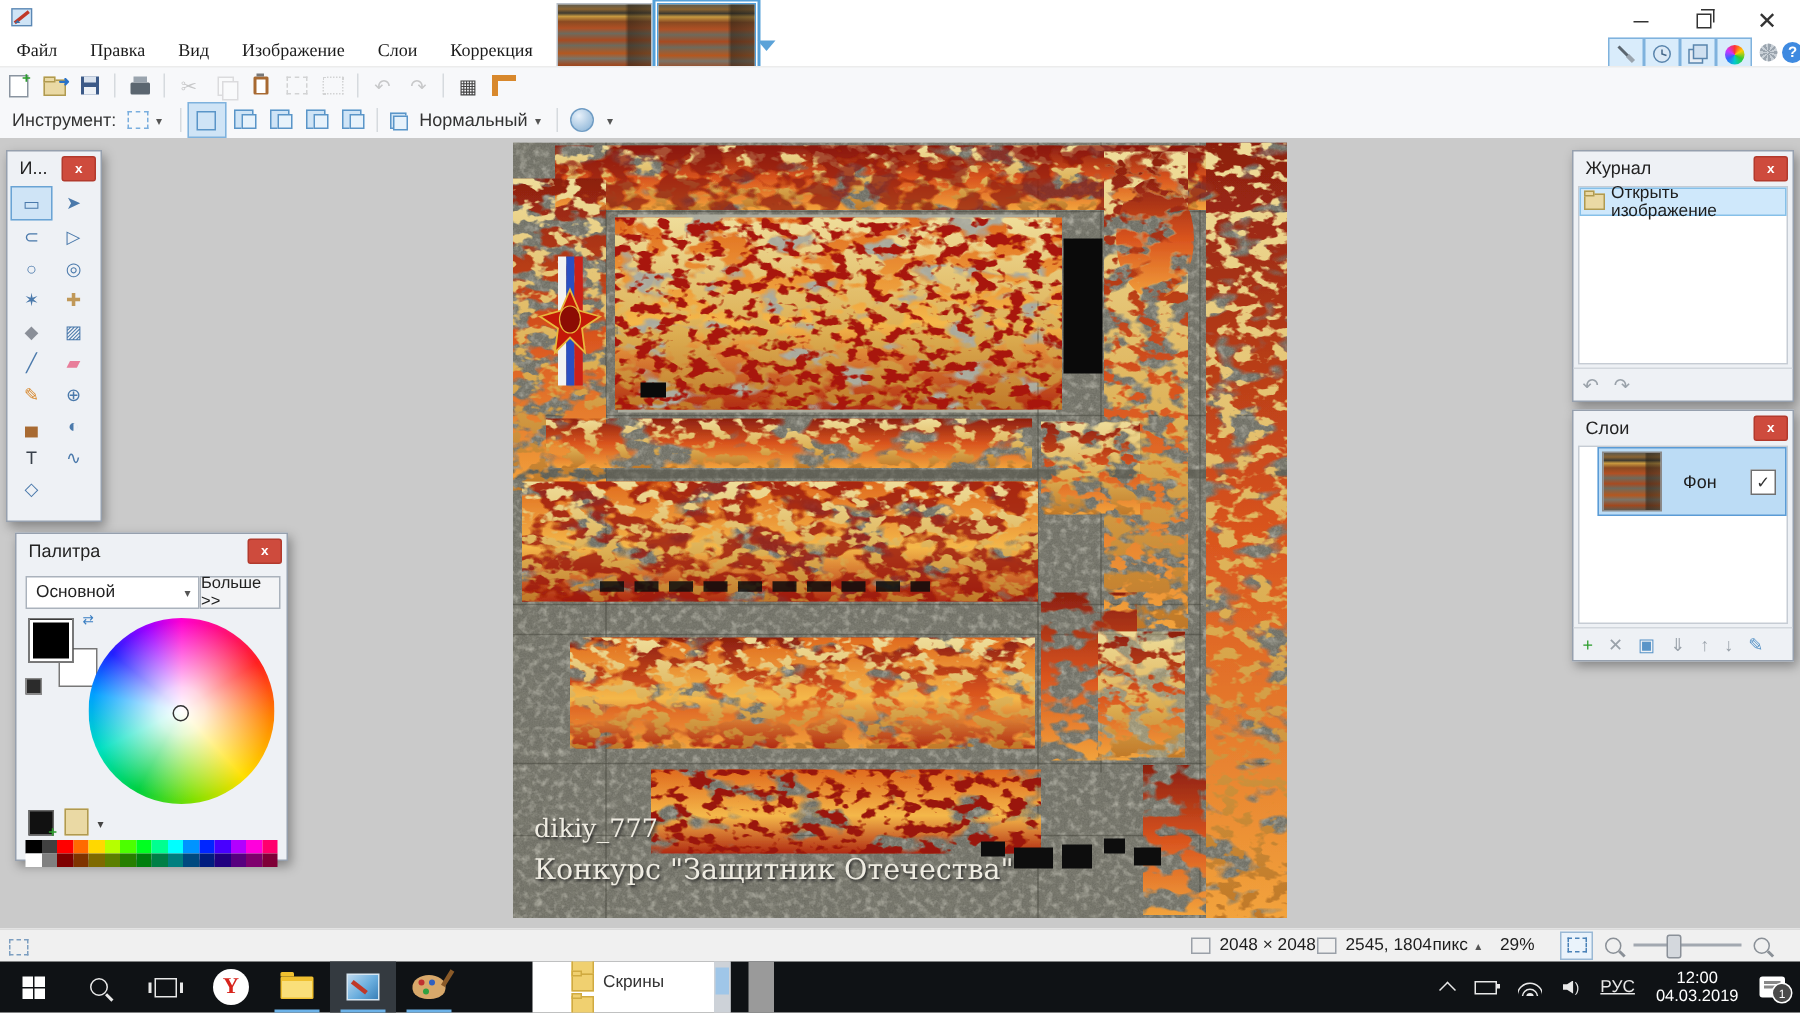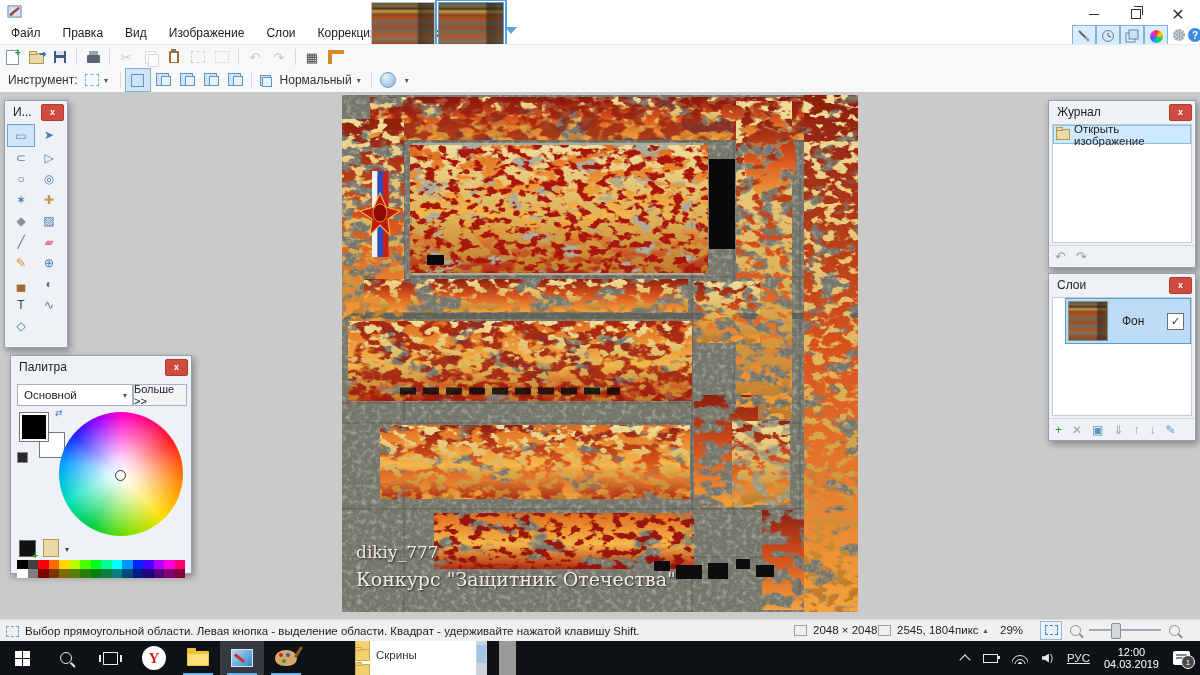--- a/index.html
+++ b/index.html
@@ -3,21 +3,21 @@
 <meta charset="utf-8">
 <style>
   html,body{margin:0;padding:0;width:1200px;height:675px;overflow:hidden;
     font-family:"Liberation Sans",sans-serif;-webkit-font-smoothing:antialiased;background:#fff;}
   .abs{position:absolute;}
   
   #titlebar{left:0;top:0;width:1200px;height:22px;background:#fff;display:flex;align-items:center;}
   #app-icon{width:15px;height:15px;margin:0 8px 0 7px;}
   #title-text{font-size:12px;color:#1b1b1b;}
   .capbtn{position:absolute;top:0;width:42px;height:28px;display:flex;align-items:center;justify-content:center;color:#333;}
-  #menubar{left:0;top:22px;width:1200px;height:22px;background:#fff;display:flex;align-items:center;}
+  #menubar{left:0;top:22px;width:1200px;height:22px;background:#fff;display:flex;align-items:center;font-family:Liberation Serif, serif;}
   .menu-item{padding:0 11px;font-size:12px;color:#1b1b1b;height:22px;display:flex;align-items:center;}
   
   .thumb{position:absolute;top:2px;border:1px solid #b8bec6;background:#888;}
   .thumb-art{width:100%;height:100%;background:
     linear-gradient(90deg,rgba(30,25,18,0) 72%,rgba(35,30,22,.55) 76%,rgba(60,50,35,.5) 100%),
     linear-gradient(180deg,#5f5a4c 0%,#8a6432 7%,#3e3a30 13%,#c89a40 18%,#8a4a22 26%,#b05024 36%,#6e6a5c 44%,#a84a20 54%,#6e6a5c 62%,#b4571f 74%,#7a7468 82%,#a0481e 92%,#5f5b50 100%);}
   #thumb2{outline:2px solid #55a0d8;outline-offset:1px;}
   #thumb-chevron{position:absolute;left:505px;top:27px;width:0;height:0;border-left:6px solid transparent;border-right:6px solid transparent;border-top:7px solid #5aa2d8;}
   
   .util{position:absolute;top:25px;width:22px;height:20px;border:1px solid #7fb2dd;background:#d9ecfb;display:flex;align-items:center;justify-content:center;}
@@ -131,21 +131,21 @@
   .yandex-ic{width:24px;height:24px;border-radius:50%;background:#fff;display:flex;align-items:center;justify-content:center;color:#d8241c;font-weight:bold;font-size:15px;font-family:"Liberation Serif",serif;}
   .expl-ic{width:22px;height:15px;background:#f0c030;position:relative;border-radius:1px;}
   .expl-ic::before{content:'';position:absolute;left:0;top:-3px;width:9px;height:3px;background:#f0c030;border-radius:1px 1px 0 0;}
   .expl-ic::after{content:'';position:absolute;left:1px;top:3px;right:1px;bottom:1px;background:#fadf7a;}
   .pdn-ic{width:20px;height:16px;background:linear-gradient(135deg,#bcd8ee 0%,#6aaede 55%,#3a80b8 100%);position:relative;border:1px solid #d6e6f2;}
   .pdn-ic::after{content:'';position:absolute;left:3px;top:3px;width:12px;height:2.5px;background:#c03828;transform:rotate(38deg);transform-origin:left;}
   .paint-ic{width:22px;height:16px;background:#d8a86a;border-radius:50% 50% 45% 45%;position:relative;}
   .paint-ic::before{content:'';position:absolute;left:4px;top:3px;width:4px;height:4px;border-radius:50%;background:#c03030;box-shadow:7px 0 0 #3060c0,3px 6px 0 #30a040;}
   .paint-ic::after{content:'';position:absolute;right:-2px;top:-4px;width:2.5px;height:12px;background:#8a5a28;transform:rotate(32deg);}
   #tb-popup{position:absolute;left:355px;top:641px;width:132px;height:34px;background:#fff;overflow:hidden;}
-  .pop-item{height:15px;display:flex;align-items:center;font-size:11.5px;color:#333;}
+  .pop-item{height:15px;display:flex;align-items:center;font-size:11.5px;color:#333;padding-left:26px;}
   .pop-folder{width:13px;height:10px;background:#f0d070;border:1px solid #d0aa40;margin-right:6px;flex:none;position:relative;}
   .pop-folder::before{content:'';position:absolute;left:-1px;top:-3px;width:5px;height:2px;background:#f0d070;border:1px solid #d0aa40;}
   #pop-scroll{position:absolute;left:476px;top:641px;width:11px;height:34px;background:#cdd2d8;}
   #pop-scroll div{position:absolute;left:1px;top:4px;width:9px;height:18px;background:#9fc6e8;}
   #gray-strip{position:absolute;left:499px;top:641px;width:17px;height:34px;background:#9a9a9a;}
   .tray{display:flex;align-items:center;color:#e8e8e8;text-decoration:underline;}
   .chev-up{width:7px;height:7px;border-left:1.5px solid #e8e8e8;border-top:1.5px solid #e8e8e8;transform:rotate(45deg);margin-top:3px;}
   .batt-ic{width:13px;height:7px;border:1px solid #e8e8e8;position:relative;}
   .batt-ic::after{content:'';position:absolute;right:-3px;top:1px;width:2px;height:3px;background:#e8e8e8;}
   .wifi-ic{width:16px;height:11px;position:relative;overflow:hidden;}
@@ -613,21 +613,20 @@
       <span class="foot-ic en">▣</span>
       <span class="foot-ic">⇓</span>
       <span class="foot-ic">↑</span>
       <span class="foot-ic">↓</span>
       <span class="foot-ic en">✎</span>
     </div>
 </div>
 
 <div class="abs" id="statusbar">
   <div class="stat-ic"></div>
-  <span>Выбор прямоугольной области. Левая кнопка - выделение области. Квадрат - удерживайте нажатой клавишу Shift.</span>
 </div>
 <div class="stat-right" style="left:788px;">
   <div class="stat-ic" style="border-style:solid;border-color:#9aa0a8;"></div>
   <span style="font-size:11.5px;color:#1d1d1d;">2048 × 2048</span>
 </div>
 <div class="stat-right" style="left:872px;">
   <div class="stat-ic" style="border-style:solid;border-color:#9aa0a8;"></div>
   <span style="font-size:11.5px;color:#1d1d1d;">2545, 1804</span>
 </div>
 <div class="stat-right" style="left:955px;">

